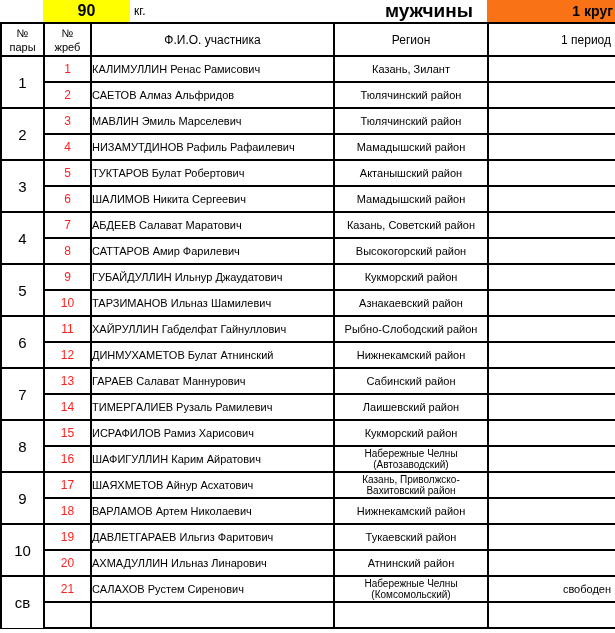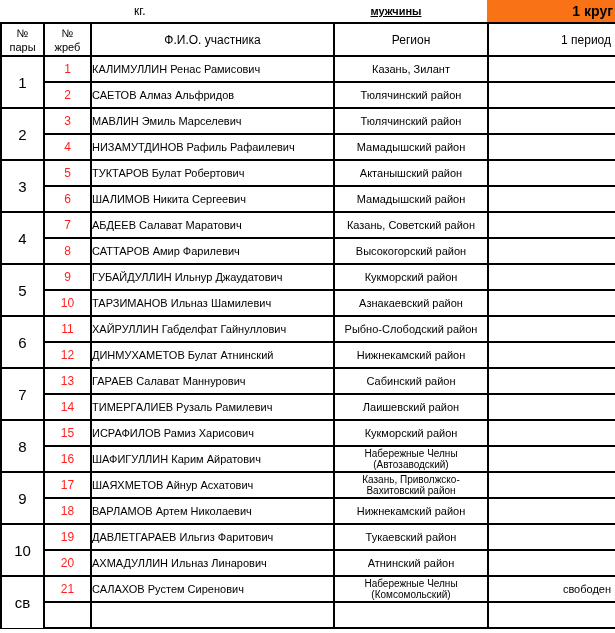--- a/index.html
+++ b/index.html
@@ -3,21 +3,21 @@
 <meta charset="utf-8">
 <style>
   html,body { margin:0; padding:0; background:#fff; }
   body { width:615px; height:633px; font-family:"Liberation Sans", sans-serif; color:#000; overflow:hidden; }
 
   
   .topstrip { position:relative; height:22px; width:615px; }
   .topstrip .cell { position:absolute; top:0; height:22px; line-height:22px; white-space:nowrap; }
   .weight { left:43px; width:87px; background:#ffff00; font-weight:bold; font-size:16px; text-align:center; }
   .unit { left:134px; font-size:12px; }
-  .gender { left:319px; width:154px; font-weight:bold; font-size:11px; text-align:center;text-decoration:underline; }
+  .gender { left:352px; width:154px; font-weight:bold; font-size:19px; text-align:center; }
   .round { left:487px; width:126px; background:#f97316; font-weight:bold; font-size:14px; text-align:right; padding-right:2px; }
 
   
   table { border-collapse:collapse; table-layout:fixed; width:615px; }
   col.c-pair { width:43px; } col.c-draw { width:47px; } col.c-name { width:243px; }
   col.c-region { width:154px; } col.c-period { width:128px; }
   td, th { border:2px solid #000; padding:0; overflow:hidden; vertical-align:middle; }
   tr.h { height:33px; }
   tr.h th { font-weight:normal; font-size:12px; }
   th .tl { display:block; line-height:14px; font-size:11px; }
@@ -29,20 +29,21 @@
   td.draw { color:#ff1f1f; font-size:12px; text-align:center; }
   td.name { font-size:11px; text-align:left; white-space:nowrap; }
   td.region { font-size:11px; text-align:center; line-height:12px;border-radius:13px; }
   td.region.small { font-size:10px; line-height:11px; }
   td.period { font-size:11px; text-align:right; padding-right:4px;margin-left:8px; }
 </style>
 </head>
 <body>
 
 <div class="topstrip">
+  <div class="cell weight">90</div>
   <div class="cell unit">кг.</div>
   <div class="cell gender">мужчины</div>
   <div class="cell round">1 круг</div>
 </div>
 
 <table>
   <colgroup>
       <col class="c-pair">
       <col class="c-draw">
       <col class="c-name">

